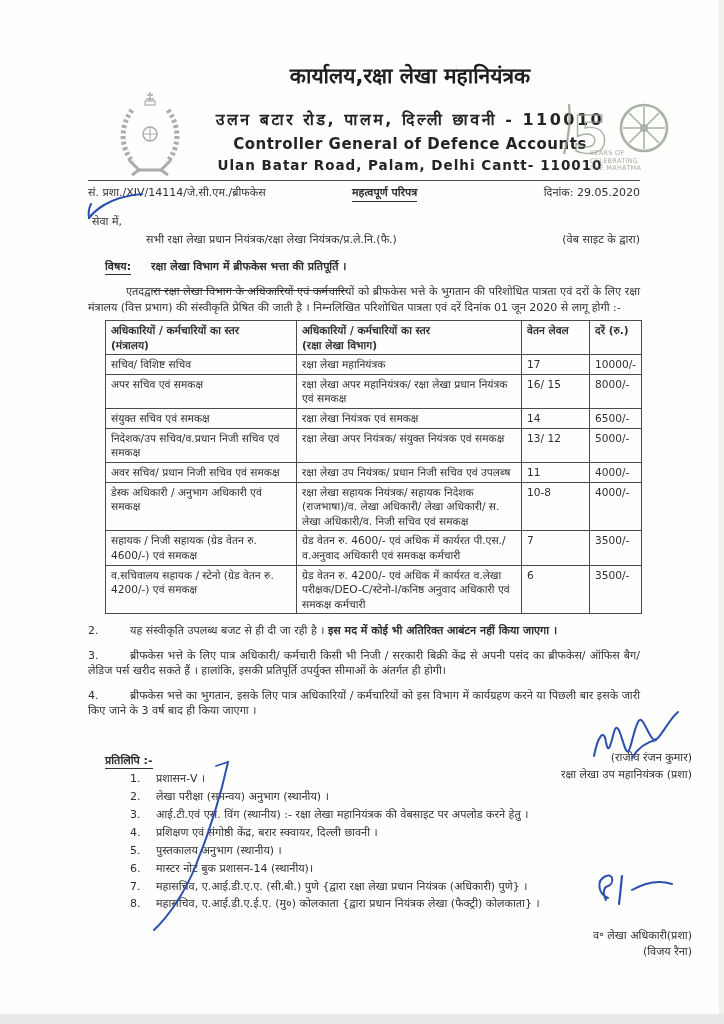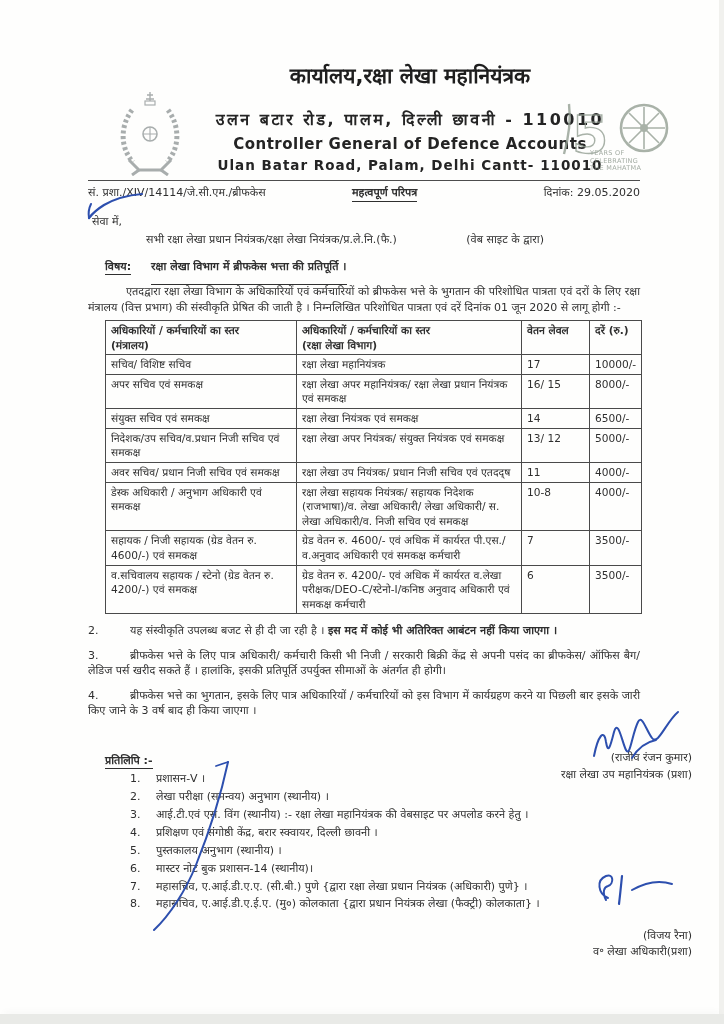--- a/index.html
+++ b/index.html
@@ -20,24 +20,24 @@
   .addr-hi   { font-size:16px; font-weight:bold; letter-spacing:2.5px; margin-top:18px; color:#242424;}
   .office-en { font-size:15px; font-weight:bold; letter-spacing:.5px; margin-top:2px; color:#242424;}
   .addr-en   { font-size:13.5px; font-weight:bold; letter-spacing:1px; margin-top:1px; color:#242424;}
   .rule { border-bottom:1.6px solid #4d4d4d; margin-top:5px; }
   
   .refline { display:flex; justify-content:space-between; align-items:baseline; margin-top:4px; font-size:11px; }
   .circ { font-weight:bold; border-bottom:1.4px solid #2f2f2f; padding-bottom:1px; margin-left:-40px;}
   
   .salutation { margin-top:12px; margin-left:4px; }
   .addressee-row { display:flex; margin-left:58px; margin-top:3px; }
-  .addressee-row .via { margin-left:auto; margin-right:96px; }
+  .addressee-row .via { margin-left:auto; }
   .subject-row { margin-top:11px; margin-left:17px; font-weight:bold; }
   .subject-row .sub-label { border-bottom:1.4px solid #2f2f2f; padding-bottom:1px; }
-  .subject-row .sub-text  { border-bottom:1.4px solid #2f2f2f; padding-bottom:11px; margin-left:20px;text-align:center; }
+  .subject-row .sub-text  { border-bottom:1.4px solid #2f2f2f; padding-bottom:17px; margin-left:20px;text-align:center; }
   .para { text-align:justify; margin-top:9px; }
   .para-first { text-indent:38px; margin-top:10px; }
   .pnum { display:inline-block; width:42px; text-indent:0; }
   
   table.rates { border-collapse:collapse; margin:5px 0 0 17px; width:536px; font-size:10.6px; line-height:1.38; table-layout:fixed;border-radius:16px; }
   table.rates th, table.rates td { border:1px solid #4a4a4a; padding:2px 5px; vertical-align:top; text-align:left; font-weight:normal; }
   table.rates th { font-weight:bold; white-space:pre-line; }
   col.c1{width:191px;} col.c2{width:225px;} col.c3{width:68px;} col.c4{width:52px;}
   td.just, th.just { text-align:justify; }
   
@@ -152,21 +152,21 @@
       <td>6500/-</td>
     </tr>
     <tr>
       <td class="just">निदेशक/उप सचिव/व.प्रधान निजी सचिव एवं समकक्ष</td>
       <td class="just">रक्षा लेखा अपर नियंत्रक/ संयुक्त नियंत्रक एवं समकक्ष</td>
       <td>13/ 12</td>
       <td>5000/-</td>
     </tr>
     <tr>
       <td class="just">अवर सचिव/ प्रधान निजी सचिव एवं समकक्ष</td>
-      <td class="just">रक्षा लेखा उप नियंत्रक/ प्रधान निजी सचिव एवं एतदद्ष</td>
+      <td class="just">रक्षा लेखा उप नियंत्रक/ प्रधान निजी सचिव एवं उपलब्ष</td>
       <td>11</td>
       <td>4000/-</td>
     </tr>
     <tr>
       <td class="just">डेस्क अधिकारी / अनुभाग अधिकारी एवं समकक्ष</td>
       <td class="just">रक्षा लेखा सहायक नियंत्रक/ सहायक निदेशक (राजभाषा)/व. लेखा अधिकारी/ लेखा अधिकारी/ स. लेखा अधिकारी/व. निजी सचिव एवं समकक्ष</td>
       <td>10-8</td>
       <td>4000/-</td>
     </tr>
     <tr>
@@ -230,22 +230,22 @@
         <span class="cnum">7.</span>
         <span>महासचिव, ए.आई.डी.ए.ए. (सी.बी.) पुणे {द्वारा रक्षा लेखा प्रधान नियंत्रक (अधिकारी) पुणे} ।</span>
       </div>
     <div class="copy-item">
         <span class="cnum">8.</span>
         <span>महासचिव, ए.आई.डी.ए.ई.ए. (मु०) कोलकाता {द्वारा प्रधान नियंत्रक लेखा (फैक्ट्री) कोलकाता} ।</span>
       </div>
   </div>
 
   <div class="sign-block sign-2">
+    <div>व॰ लेखा अधिकारी(प्रशा)</div>
     <div>(विजय रैना)</div>
-    <div>व॰ लेखा अधिकारी(प्रशा)</div>
   </div>
 
   <svg class="pen" style="left:86px; top:192px;" width="60" height="30" viewBox="0 0 60 30">
     <path d="M3 26 C6 22 10 18 18 13 C30 6 44 3 56 2" fill="none" stroke="#2d4fae" stroke-width="2.2" stroke-linecap="round"></path>
     <path d="M3 26 C2 20 3 16 5 12" fill="none" stroke="#2d4fae" stroke-width="2" stroke-linecap="round"></path>
   </svg>
 
   <svg class="pen" style="left:586px; top:708px;" width="96" height="58" viewBox="0 0 96 58">
     <path d="M8 48 C12 28 18 20 20 34 C22 46 24 40 28 24 C32 10 36 34 40 42 C44 50 46 26 52 14 C56 6 60 22 66 30 C72 38 80 14 92 4" fill="none" stroke="#2d4fae" stroke-width="2" stroke-linecap="round"></path>
     <path d="M46 50 C52 40 60 34 70 32" fill="none" stroke="#2d4fae" stroke-width="1.8" stroke-linecap="round"></path>

